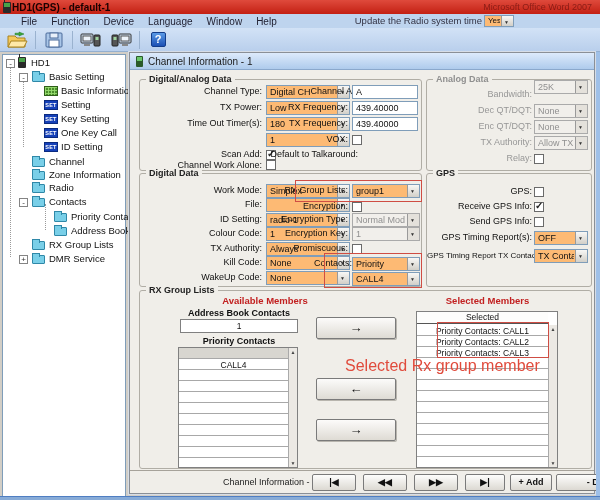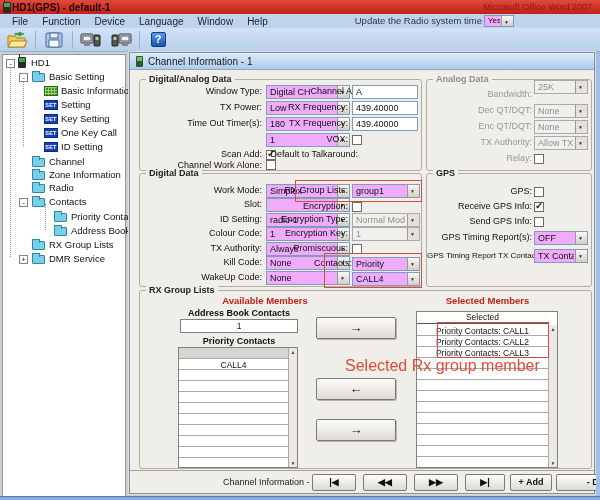--- a/index.html
+++ b/index.html
@@ -3,21 +3,21 @@
 <meta charset="utf-8">
 <style>
   * { margin:0; padding:0; box-sizing:border-box; }
   html,body { width:600px; height:500px; }
   body { font-family:"Liberation Sans", sans-serif; font-size:9px; color:#111; background:#d2cec6; position:relative; overflow:hidden; }
   .abs { position:absolute; }
   
   #titlebar { left:0; top:0; width:600px; height:14px; background:linear-gradient(#df4a3c,#c32013); display:flex; align-items:center; }
   #titlebar .ttext { color:#1a0000; font-size:10px; margin-left:4px; font-weight:bold; }
   #watermark { position:absolute; right:8px; top:2px; color:rgba(70,0,0,.5); font-size:9px; }
-  #menubar { left:0; top:14px; width:600px; height:14px; background:#bed4ee; display:flex; align-items:center; gap:14px; padding-left:12px; font-size:10px; color:#223; }
+  #menubar { left:0; top:14px; width:600px; height:14px; background:#bed4ee; display:flex; align-items:center; gap:14px; padding-left:21px; font-size:10px; color:#223; }
   .menu-item { cursor:default; white-space:nowrap; }
   #radio-time { position:absolute; right:118px; top:15px; font-size:9.5px; color:#334; }
   #radio-time-dd { position:absolute; right:86px; top:15px; width:30px; height:12px; }
   #toolbar { left:0; top:28px; width:600px; height:24px; background:linear-gradient(#d2e2f6,#b9cfec); border-bottom:1px solid #93afd0; display:flex; align-items:center; gap:6px; padding-left:5px; }
   .tbtn { width:24px; height:20px; border:1px solid transparent; border-radius:2px; display:flex; align-items:center; justify-content:center; }
   .tsep { width:1px; height:18px; background:#9ab2cf; }
   #help-icon { width:15px; height:15px; background:linear-gradient(#5a9ae6,#1c50b4); border:1px solid #123c8a; border-radius:2px; color:#fff; font-weight:bold; font-size:11px; line-height:13px; text-align:center; }
   
   #treepanel { left:2px; top:54px; width:124px; height:443px; background:#fff; border:1px solid #7f9db9; }
   .ti { position:absolute; height:12px; line-height:12px; font-size:9.5px; white-space:nowrap; color:#111; }
@@ -37,21 +37,21 @@
   #wtitle .wtext { font-size:10px; color:#1a1a1a; margin-left:5px; }
   .wradio { width:7px; height:11px; background:#2a5a2a; border-radius:1px; margin-left:6px; position:relative; }
   .wradio::before { content:""; position:absolute; left:1px; top:1px; width:5px; height:4px; background:#6ac66a; }
   
   .gb { position:absolute; border:1px solid #b0ada5; border-radius:3px; }
   .cap { position:absolute; top:-6px; left:6px; background:#f0eee9; padding:0 3px; font-size:9px; font-weight:bold; color:#222; line-height:11px; white-space:nowrap; }
   .cap.dim { color:#8f8f8f; }
   .fl { position:absolute; font-size:9px; text-align:right; height:13px; line-height:13px; white-space:nowrap; color:#111; }
   .fl.dim { color:#979797; }
   .fl.small { font-size:8px; }
-  .dd { position:absolute; height:14px; background:#f0abfc; border:1px solid #7f9db9; }
+  .dd { position:absolute; height:14px; background:#fdba74; border:1px solid #7f9db9; }
   .dd .t { position:absolute; left:3px; right:13px; top:0; line-height:12px; font-size:9px; white-space:nowrap; overflow:hidden; color:#111; }
   .dd .a { position:absolute; right:0; top:0; bottom:0; width:12px; background:linear-gradient(#f8f7f5,#d2cfc8); border-left:1px solid #9a9a9a; }
   .dd .a::after { content:"▼"; position:absolute; left:2px; top:3px; font-size:5px; color:#333; }
   .dd.dis { background:#f1efeb; border-color:#aaa; }
   .dd.dis .t { color:#909090; }
   .dd.dis .a { background:#e4e1db; }
   .txt { position:absolute; height:14px; background:#fff; border:1px solid #7f9db9; font-size:9px; line-height:12px; padding-left:3px; color:#111; }
   .chk { position:absolute; width:10px; height:10px; background:#fff; border:1px solid #6a6a6a; }
   .chk.on::after { content:"✓"; position:absolute; left:0; top:-3px; font-size:10px; font-weight:bold; color:#222; }
   .redbox { position:absolute; border:1px solid #cf4d44; z-index:5; pointer-events:none; }
@@ -194,21 +194,21 @@
 <span class="ti" style="left:49px; top:253px;">DMR Service</span>
 
 <div id="win" class="abs">
   <div id="wtitle">
     <span class="wradio"></span>
     <span class="wtext">Channel Information - 1</span>
   </div>
 
   <div class="gb" style="left:9px; top:26px; width:283px; height:92px;">
     <span class="cap">Digital/Analog Data</span>
-    <span class="fl" style="left:2px; top:5px; width:120px;">Window Type:</span>
+    <span class="fl" style="left:2px; top:5px; width:120px;">Channel Type:</span>
     <span class="dd" style="left:126px; top:5px; width:84px;">
         <i class="t" style="font-style:normal;">Digital CH</i>
         <i class="a"></i>
       </span>
     <span class="fl" style="left:130px; top:5px; width:98px;">Channel Alias:</span>
     <span class="txt" style="left:212px; top:5px; width:66px;">A</span>
 
     <span class="fl" style="left:2px; top:21px; width:120px;">TX Power:</span>
     <span class="dd" style="left:126px; top:21px; width:84px;">
         <i class="t" style="font-style:normal;">Low</i>
@@ -266,21 +266,21 @@
     <span class="chk" style="left:107px; top:74px;"></span>
   </div>
 
   <div class="gb" style="left:9px; top:120px; width:283px; height:114px;">
     <span class="cap">Digital Data</span>
     <span class="fl" style="left:2px; top:10px; width:120px;">Work Mode:</span>
     <span class="dd" style="left:126px; top:10px; width:84px;">
         <i class="t" style="font-style:normal;">Simplex</i>
         <i class="a"></i>
       </span>
-    <span class="fl" style="left:2px; top:24px; width:120px;">Slot:</span>
+    <span class="fl" style="left:2px; top:24px; width:120px;">File:</span>
     <span class="dd" style="left:126px; top:24px; width:84px;">
         <i class="t" style="font-style:normal;margin-top:31px;">Slot1</i>
         <i class="a"></i>
       </span>
     <span class="fl" style="left:2px; top:39px; width:120px;">ID Setting:</span>
     <span class="dd" style="left:126px; top:39px; width:84px;">
         <i class="t" style="font-style:normal;">radio-1</i>
         <i class="a"></i>
       </span>
     <span class="fl" style="left:2px; top:53px; width:120px;">Colour Code:</span>

